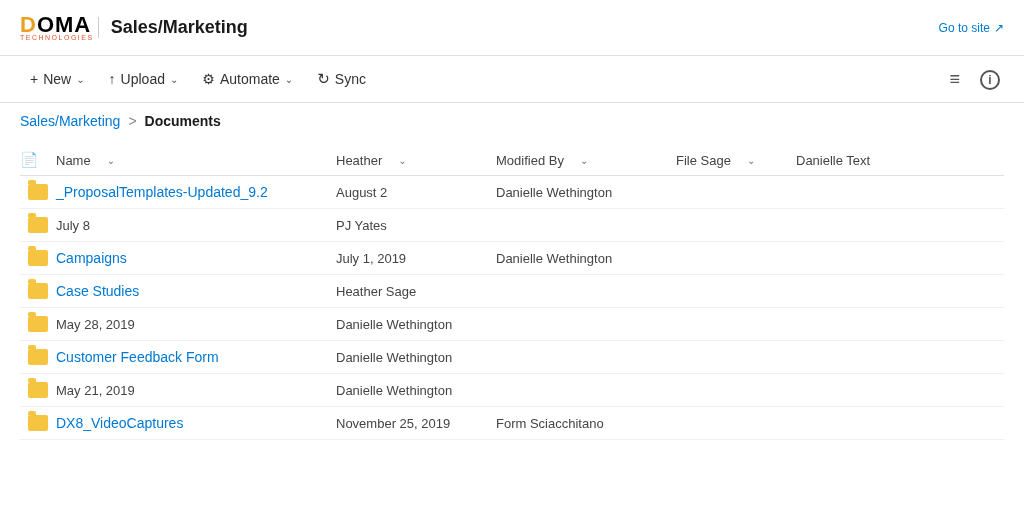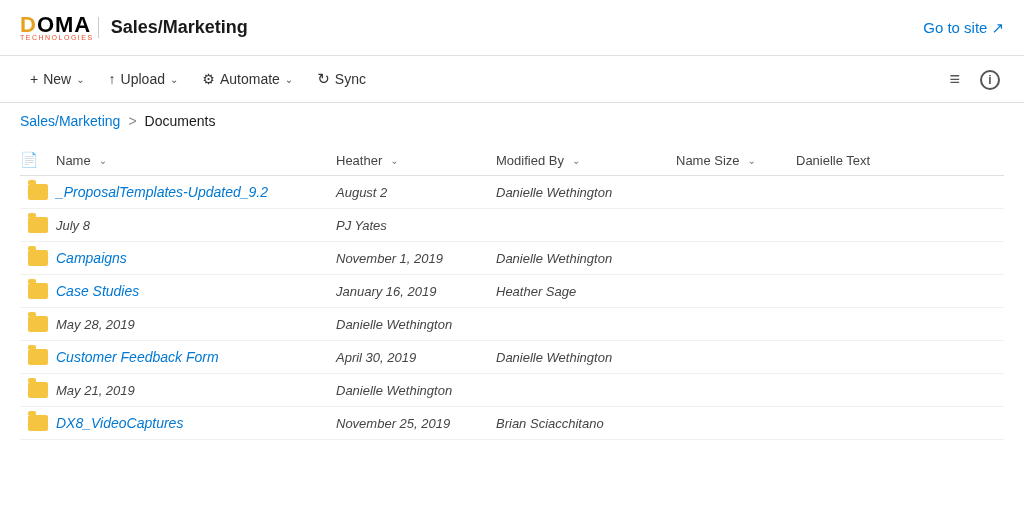--- a/index.html
+++ b/index.html
@@ -49,21 +49,21 @@
       padding-left: 12px;
       border-left: 1px solid #ccc;
       margin-left: 4px;
     }
     .header-right {
       display: flex;
       align-items: center;
       gap: 8px;
     }
     .go-to-site {
-      font-size: 15px;
+      font-size: 12px;
       color: #0078d4;
       cursor: pointer;
       display: flex;
       align-items: center;
       gap: 4px;
     }
 
     
     .toolbar {
       display: flex;
@@ -108,50 +108,49 @@
     
     .breadcrumb {
       display: flex;
       align-items: center;
       padding: 10px 20px 16px;
       font-size: 14px;
       gap: 8px;
     }
     .breadcrumb-item { color: #0078d4; cursor: pointer; }
     .breadcrumb-sep { color: #888; }
-    .breadcrumb-current { font-weight: 400; color: #1a1a1a; }
+    .breadcrumb-current { font-weight: 700; color: #1a1a1a; }
 
     
     .file-list { padding: 0 20px; }
     .file-list-header {
       display: grid;
       grid-template-columns: 36px 280px 160px 180px 120px 1fr;
       align-items: center;
       padding: 6px 0;
       border-bottom: 1px solid #e0e0e0;
       font-size: 13px;
       color: #444;
     }
     .col-header {
       display: flex;
       align-items: center;
-      gap: 8px;
+      gap: 16px;
       cursor: pointer;
       user-select: none;
     }
     .sort-arrow { font-size: 10px; color: #777; }
 
     .file-row {
       display: grid;
       grid-template-columns: 36px 280px 160px 180px 120px 1fr;
       align-items: center;
       padding: 8px 0;
       border-bottom: 1px solid #f0f0f0;
       cursor: pointer;
-      font-style: italic;
     }
 
     .file-icon {
       display: flex;
       align-items: center;
       justify-content: center;
     }
     .folder-icon {
       width: 20px;
       height: 16px;
@@ -254,21 +253,21 @@
     </div>
     <div class="col-header">
       <span>Heather</span>
       <span class="sort-arrow">⌄</span>
     </div>
     <div class="col-header">
       <span>Modified By</span>
       <span class="sort-arrow">⌄</span>
     </div>
     <div class="col-header">
-      <span>Name Size</span>
+      <span>File Sage</span>
       <span class="sort-arrow">⌄</span>
     </div>
     <div>
       <span>Danielle Text</span>
     </div>
   </div>
 
   <div id="file-rows-container">
       <div class="file-row">
         <div class="file-icon">
@@ -287,67 +286,65 @@
         <div class="file-modified">July 8</div>
         <div class="file-modified-by">PJ Yates</div>
         <div class="file-size"></div>
         <div class="file-extracted"></div>
       </div>
       <div class="file-row">
         <div class="file-icon">
           <div class="folder-icon"></div>
         </div>
         <div class="file-name">Campaigns</div>
-        <div class="file-modified">November 1, 2019</div>
+        <div class="file-modified">July 1, 2019</div>
         <div class="file-modified-by">Danielle Wethington</div>
         <div class="file-size"></div>
         <div class="file-extracted"></div>
       </div>
       <div class="file-row">
         <div class="file-icon">
           <div class="folder-icon"></div>
         </div>
         <div class="file-name">Case Studies</div>
-        <div class="file-modified">January 16, 2019</div>
         <div class="file-modified-by">Heather Sage</div>
         <div class="file-size"></div>
         <div class="file-extracted"></div>
       </div>
       <div class="file-row">
         <div class="file-icon">
           <div class="folder-icon"></div>
         </div>
         <div class="file-modified">May 28, 2019</div>
         <div class="file-modified-by">Danielle Wethington</div>
         <div class="file-size"></div>
         <div class="file-extracted"></div>
       </div>
       <div class="file-row">
         <div class="file-icon">
           <div class="folder-icon"></div>
         </div>
         <div class="file-name">Customer Feedback Form</div>
-        <div class="file-modified">April 30, 2019</div>
         <div class="file-modified-by">Danielle Wethington</div>
         <div class="file-size"></div>
         <div class="file-extracted"></div>
       </div>
       <div class="file-row">
         <div class="file-icon">
           <div class="folder-icon"></div>
         </div>
         <div class="file-modified">May 21, 2019</div>
         <div class="file-modified-by">Danielle Wethington</div>
         <div class="file-size"></div>
         <div class="file-extracted"></div>
       </div>
       <div class="file-row">
         <div class="file-icon">
           <div class="folder-icon"></div>
         </div>
         <div class="file-name">DX8_VideoCaptures</div>
         <div class="file-modified">November 25, 2019</div>
-        <div class="file-modified-by">Brian Sciacchitano</div>
+        <div class="file-modified-by">Form Sciacchitano</div>
         <div class="file-size"></div>
         <div class="file-extracted"></div>
       </div>
     </div>
 </div>
 
 </body></html>

